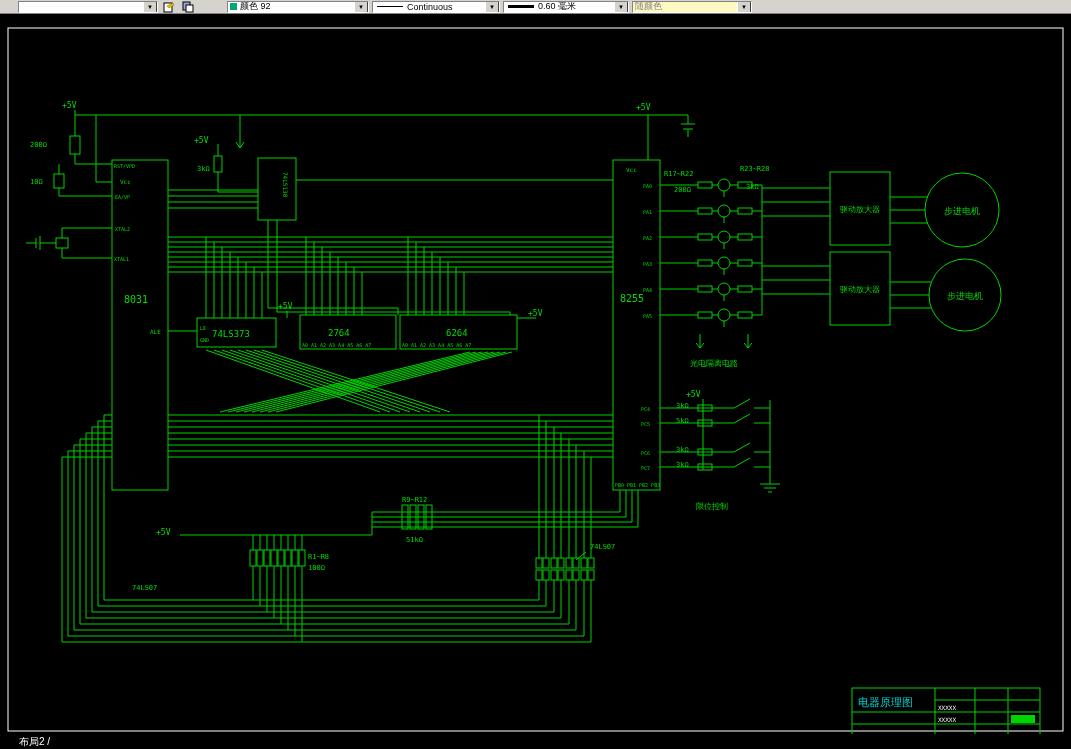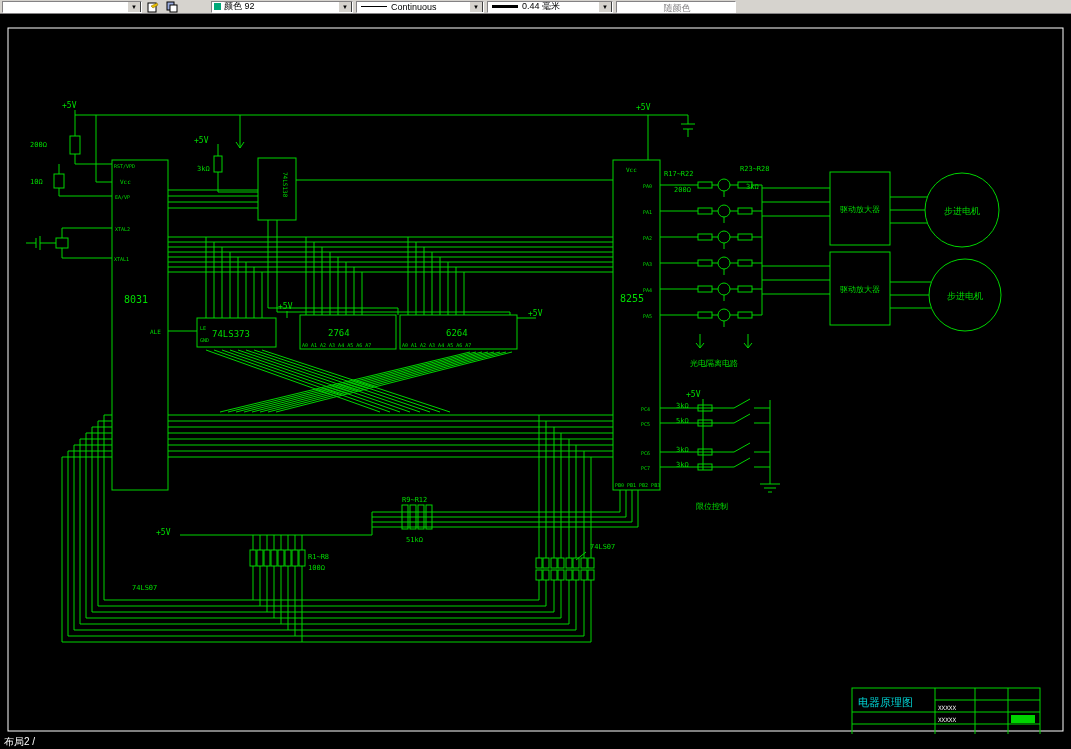--- a/index.html
+++ b/index.html
@@ -1,47 +1,47 @@
 <!DOCTYPE html>
 <html><head>
 <meta charset="utf-8">
 <style>
   html,body{margin:0;padding:0;}
   body{width:1071px;height:749px;position:relative;background:#000;overflow:hidden;
        font-family:"Liberation Sans",sans-serif;}
   
   .toolbar{position:absolute;top:0;left:0;width:1071px;height:14px;background:#d6d3ce;
-           display:flex;align-items:center;gap:3px;padding-left:2px;box-sizing:border-box;
+           display:flex;align-items:center;gap:3px;padding-left:18px;box-sizing:border-box;
            z-index:5;border-bottom:1px solid #848284;}
   .combo{height:12px;background:#fff;border:1px solid;border-color:#848284 #fff #fff #848284;
          display:flex;align-items:center;font-size:9px;color:#000;box-sizing:border-box;
          padding-left:2px;overflow:hidden;white-space:nowrap;}
   .combo .arrow{width:12px;height:10px;background:#d6d3ce;border:1px solid;
                 border-color:#fff #404040 #404040 #fff;font-size:6px;line-height:10px;
                 text-align:center;margin-left:auto;color:#000;flex:0 0 auto;}
-  .combo.disabled{background:#ffffff;color:#848284;flex-direction:column;}
+  .combo.disabled{background:#fef9c3;color:#848284;}
   .swatch{width:7px;height:7px;margin-right:3px;flex:0 0 auto;}
   .tbtn{width:16px;height:13px;background:#d6d3ce;display:flex;align-items:center;
         justify-content:center;flex:0 0 auto;}
   .glyph-thin{width:26px;border-top:1px solid #000;margin:0 4px 0 2px;flex:0 0 auto;}
   .glyph-thick{width:26px;height:3px;background:#000;margin:0 4px 0 2px;flex:0 0 auto;}
   
   svg.draw{position:absolute;top:0;left:0;}
   svg.draw line,svg.draw polyline,svg.draw path,svg.draw rect,svg.draw circle{
       stroke:#00d400;fill:none;stroke-width:1;}
   svg.draw .sheet{stroke:#fff;}
   svg.draw text{fill:#00dd00;stroke:none;font-family:"DejaVu Sans Mono",monospace;}
   .t5{font-size:5px;}.t6{font-size:6px;}.t7{font-size:7px;}.t8{font-size:8px;}
   .t9{font-size:9px;}.t10{font-size:10px;}.t11{font-size:11px;}
   svg.draw text.white{fill:#fff;}
   svg.draw text.cyan{fill:#00cfcf;}
   svg.draw .fillgreen{fill:#00d400;stroke:none;}
   
   .statusbar{position:absolute;left:0;bottom:0;width:1071px;height:15px;background:#000;
-             color:#fff;font-size:10px;display:flex;align-items:center;padding-left:4px;
+             color:#fff;font-size:10px;display:flex;align-items:center;padding-left:19px;
              box-sizing:border-box;z-index:5;}
 </style>
 </head>
 <body>
 
 <div class="toolbar">
   <div class="combo" style="width:140px">
     <span></span>
     <span class="arrow">▼</span>
   </div>
@@ -62,21 +62,21 @@
     <span>颜色 92</span>
     <span class="arrow">▼</span>
   </div>
   <div class="combo" style="width:128px">
     <span class="glyph-thin"></span>
     <span>Continuous</span>
     <span class="arrow">▼</span>
   </div>
   <div class="combo" style="width:126px">
     <span class="glyph-thick"></span>
-    <span>0.44 毫米</span>
+    <span>0.60 毫米</span>
     <span class="arrow">▼</span>
   </div>
   <div class="combo disabled" style="width:120px">
     <span>随颜色</span>
     <span class="arrow">▼</span>
   </div>
 </div>
 
 <svg class="draw" width="1071" height="749" viewBox="0 0 1071 749">
 

